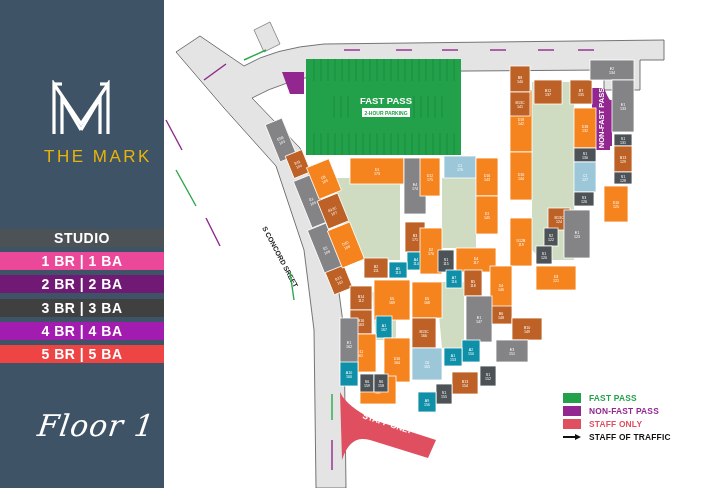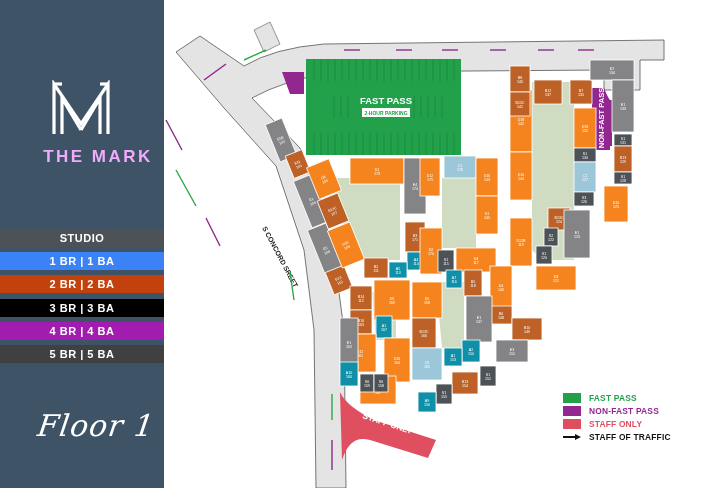--- a/index.html
+++ b/index.html
@@ -6,26 +6,26 @@
   html, body { width: 712px; height: 488px; overflow: hidden; background: #ffffff; }
   body { font-family: "Liberation Sans", sans-serif; position: relative; }
 
   .sidebar {
     position: absolute; left: 0; top: 0; width: 164px; height: 488px;
     background: #3e5466;
   }
   .logo { position: absolute; left: 50px; top: 80px; width: 62px; height: 56px; }
   .brand {
     position: absolute; left: 0; width: 196px; top: 147px; text-align: center;
-    color: #f0abfc; font-size: 17px; letter-spacing: 2.5px; font-weight: bold;
+    color: #eab308; font-size: 17px; letter-spacing: 2.5px; font-weight: normal;
   }
   .legend-rows { position: absolute; left: 0; top: 229px; width: 164px; }
   .unit-row {
     height: 18px; margin-bottom: 5.2px; color: #fff; font-weight: bold;
-    font-size: 11px; text-align: center; line-height: 18px; letter-spacing: 0.5px;
+    font-size: 14px; text-align: center; line-height: 18px; letter-spacing: 0.5px;
   }
   .floor {
     position: absolute; left: 38px; top: 408px; color: #ffffff;
     font-family: "DejaVu Serif", serif; font-style: italic; font-size: 30px;
     letter-spacing: 1px; transform: skewX(-8deg);
   }
 
   .map { position: absolute; left: 164px; top: 0; width: 548px; height: 488px; }
 
   .key { position: absolute; left: 563px; top: 392px; }
@@ -46,25 +46,25 @@
       <path d="M12 54 V18 L31 50"></path>
       <path d="M50 54 V18 L31 50"></path>
       <path d="M4 4 H12"></path>
         <path d="M50 4 H58"></path>
     </g>
   </svg>
   <div class="brand">THE MARK</div>
 
   <div class="legend-rows">
     <div class="unit-row" style="background:#4d5257">STUDIO</div>
-    <div class="unit-row" style="background:#3b82f6">1 BR | 1 BA</div>
-    <div class="unit-row" style="background:#c2410c">2 BR | 2 BA</div>
-    <div class="unit-row" style="background:#000000">3 BR | 3 BA</div>
+    <div class="unit-row" style="background:#ec4899">1 BR | 1 BA</div>
+    <div class="unit-row" style="background:#701a75">2 BR | 2 BA</div>
+    <div class="unit-row" style="background:#404040">3 BR | 3 BA</div>
     <div class="unit-row" style="background:#a21caf">4 BR | 4 BA</div>
-    <div class="unit-row" style="background:#404040">5 BR | 5 BA</div>
+    <div class="unit-row" style="background:#ef4444">5 BR | 5 BA</div>
   </div>
 
   <div class="floor">Floor 1</div>
 </div>
 
 <svg class="map" viewBox="0 0 548 488" xmlns="http://www.w3.org/2000/svg">
 
   <g>
     <path d="M12 52 L60 108 L112 166 L140 250 L150 330 L152 488 L182 488 L180 330 L168 240 L136 148 L88 98 Q120 80 170 72 L440 70 L440 90 L476 90 L476 60 L500 60 L500 40 L330 42 L160 44 Q110 48 80 66 L36 36 Z" fill="#e4e4e4" stroke="#555" stroke-width="0.8"></path>
     <path d="M90 30 L106 22 L116 44 L100 52 Z" fill="#e4e4e4" stroke="#555" stroke-width="0.6"></path>

